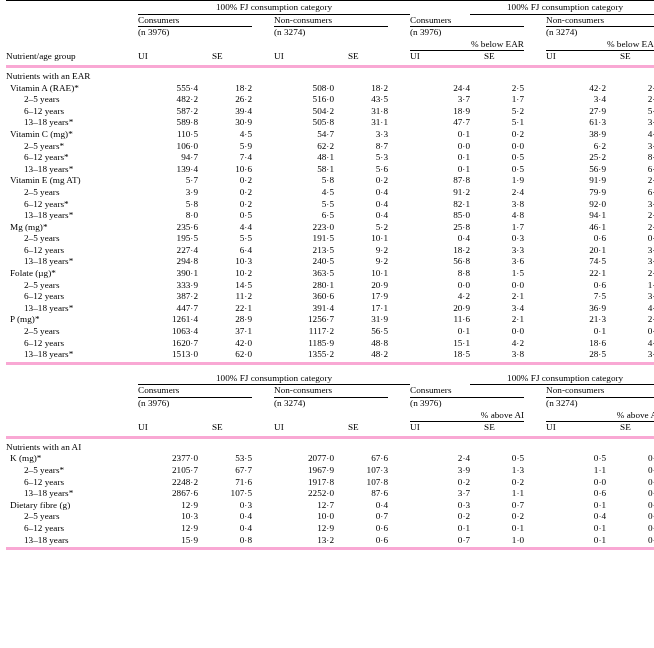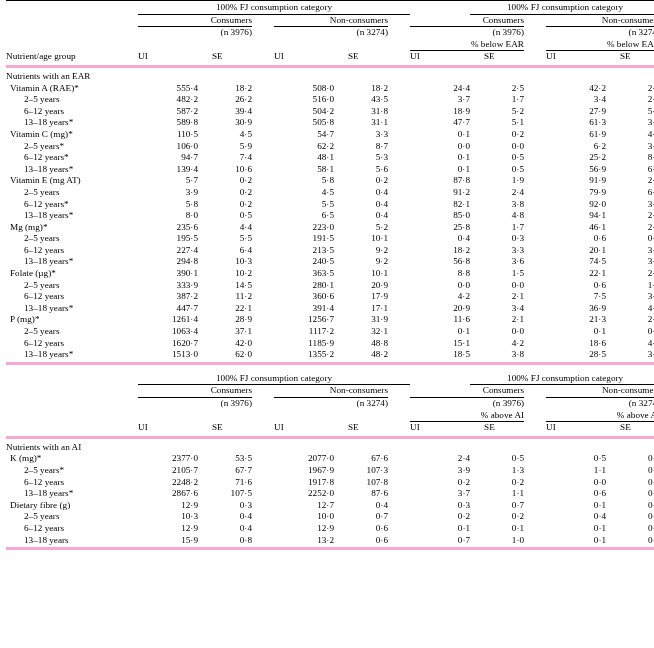--- a/index.html
+++ b/index.html
@@ -49,21 +49,21 @@
   .rule-bot td { border-bottom: 3px solid #f9a8d4; }
 
   .spanline {
     border-bottom: 1px solid #000;
   }
   .hdr-group {
     text-align: center;
     font-size: 9.2px;
   }
   .hdr-sub {
-    text-align: right;
+    text-align: left;
     font-size: 9.2px;
   }
   .sect-head {
     text-align: left;
     font-size: 9.2px;
   }
   .indent1 { padding-left: 4px !important; }
   .indent2 { padding-left: 18px !important; }
   .pad-t { padding-top: 3px !important; }
   .pad-b { padding-bottom: 2px !important; }
@@ -248,21 +248,21 @@
           <td class="c-num">4·5</td>
           <td></td>
           <td class="c-num">54·7</td>
           <td></td>
           <td class="c-num">3·3</td>
           <td></td>
           <td class="c-num">0·1</td>
           <td></td>
           <td class="c-num">0·2</td>
           <td></td>
-          <td class="c-num">61·9</td>
+          <td class="c-num">38·9</td>
           <td></td>
           <td class="c-num">4·1</td>
         </tr>
         <tr>
           <td class="c-label indent2">2–5 years*</td>
           <td class="c-num">106·0</td>
           <td></td>
           <td class="c-num">5·9</td>
           <td></td>
           <td class="c-num">62·2</td>
@@ -548,21 +548,21 @@
           <td class="c-num">2·6</td>
         </tr>
         <tr>
           <td class="c-label indent2">2–5 years</td>
           <td class="c-num">1063·4</td>
           <td></td>
           <td class="c-num">37·1</td>
           <td></td>
           <td class="c-num">1117·2</td>
           <td></td>
-          <td class="c-num">32·1</td>
+          <td class="c-num">56·5</td>
           <td></td>
           <td class="c-num">0·1</td>
           <td></td>
           <td class="c-num">0·0</td>
           <td></td>
           <td class="c-num">0·1</td>
           <td></td>
           <td class="c-num">0·1</td>
         </tr>
         <tr>

